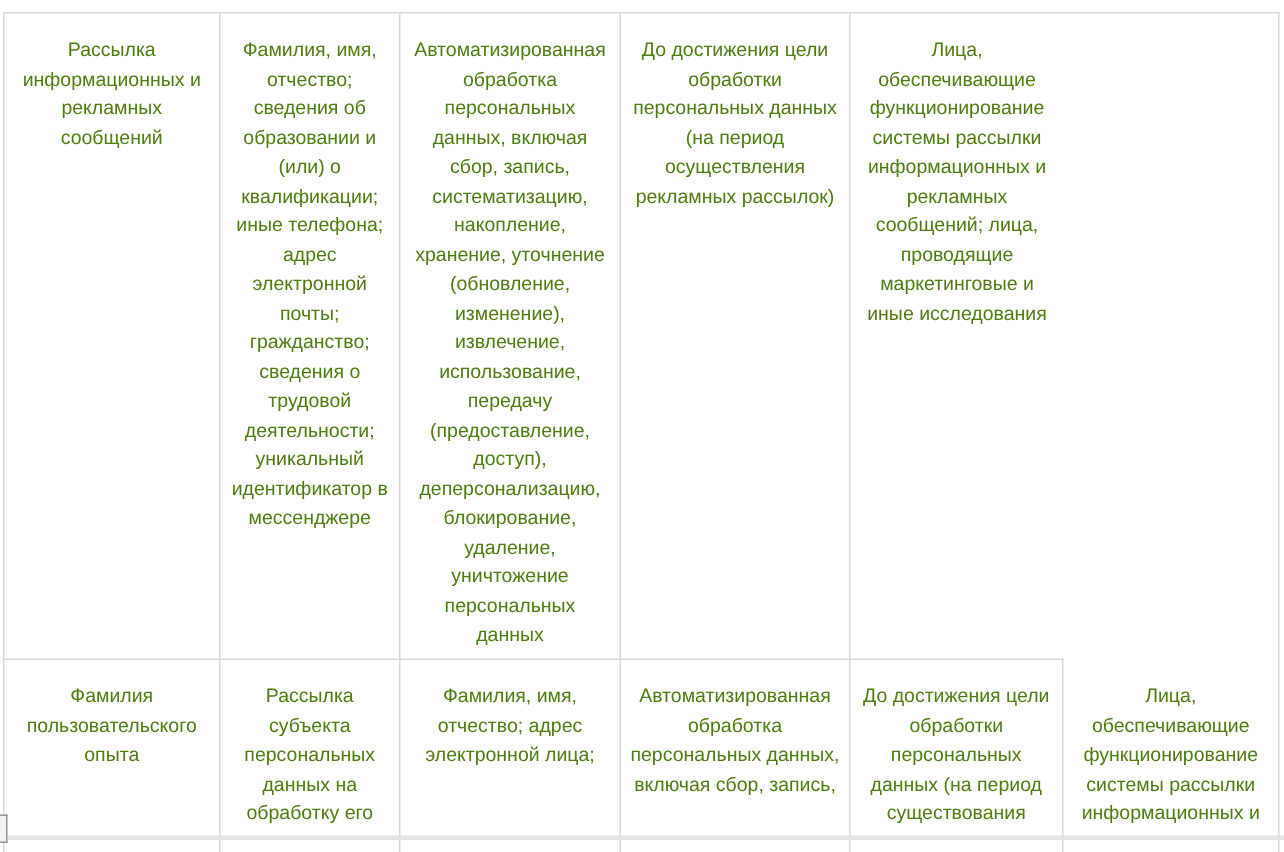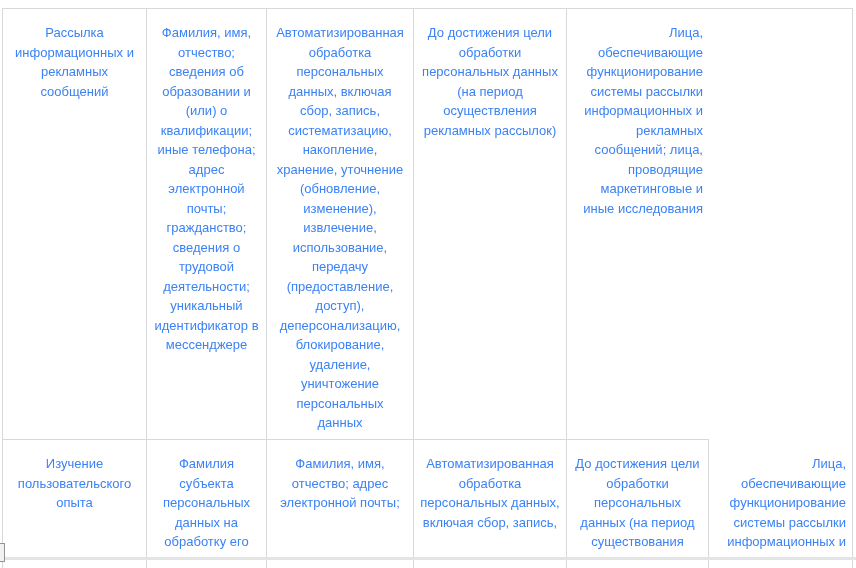--- a/index.html
+++ b/index.html
@@ -24,24 +24,24 @@
     grid-template-columns: 144px 120px 147px 153px 142px 1fr;
   }
   .row-1 { height: 431px; }
   .row-2 { height: 129px; }
   .cell {
     border-right: 1px solid #d6d9dc;
     padding: 14px 6px 6px 6px;
     text-align: center;
     font-size: 13px;
     line-height: 19.5px;
-    color: #3b82f6;
+    color: #4d7c0f;
     overflow: hidden;
   }
-  .cell:last-child { border-right: none; text-align: right; }
+  .cell:last-child { border-right: none; }
   .row-1 .cell { border-bottom: 1px solid #d6d9dc; }
   .page-break-line {
     position: absolute;
     left: 0; right: 0;
     top: 557px;
     height: 3px;
     background: #e3e4e5;
   }
   .scrollbar-fragment {
     position: absolute;
@@ -59,23 +59,23 @@
 
 <div class="table-wrap">
   <div class="grid-row row-1">
     <div class="cell">Рассылка информационных и рекламных сообщений</div>
     <div class="cell">Фамилия, имя, отчество; сведения об образовании и (или) о квалификации; иные телефона; адрес электронной почты; гражданство; сведения о трудовой деятельности; уникальный идентификатор в мессенджере</div>
     <div class="cell">Автоматизированная обработка персональных данных, включая сбор, запись, систематизацию, накопление, хранение, уточнение (обновление, изменение), извлечение, использование, передачу (предоставление, доступ), деперсонализацию, блокирование, удаление, уничтожение персональных данных</div>
     <div class="cell">До достижения цели обработки персональных данных (на период осуществления рекламных рассылок)</div>
     <div class="cell">Лица, обеспечивающие функционирование системы рассылки информационных и рекламных сообщений; лица, проводящие маркетинговые и иные исследования</div>
   </div>
   <div class="grid-row row-2">
-    <div class="cell">Изучение пользовательского опыта</div>
-    <div class="cell">Фамилия субъекта персональных данных на обработку его</div>
-    <div class="cell">Фамилия, имя, отчество; адрес электронной почты;</div>
+    <div class="cell">Фамилия пользовательского опыта</div>
+    <div class="cell">Рассылка субъекта персональных данных на обработку его</div>
+    <div class="cell">Фамилия, имя, отчество; адрес электронной лица;</div>
     <div class="cell">Автоматизированная обработка персональных данных, включая сбор, запись,</div>
     <div class="cell">До достижения цели обработки персональных данных (на период существования</div>
     <div class="cell">Лица, обеспечивающие функционирование системы рассылки информационных  и</div>
   </div>
 </div>
 
 <div class="page-break-line"></div>
 <div class="scrollbar-fragment"></div>
 
 </body></html>

